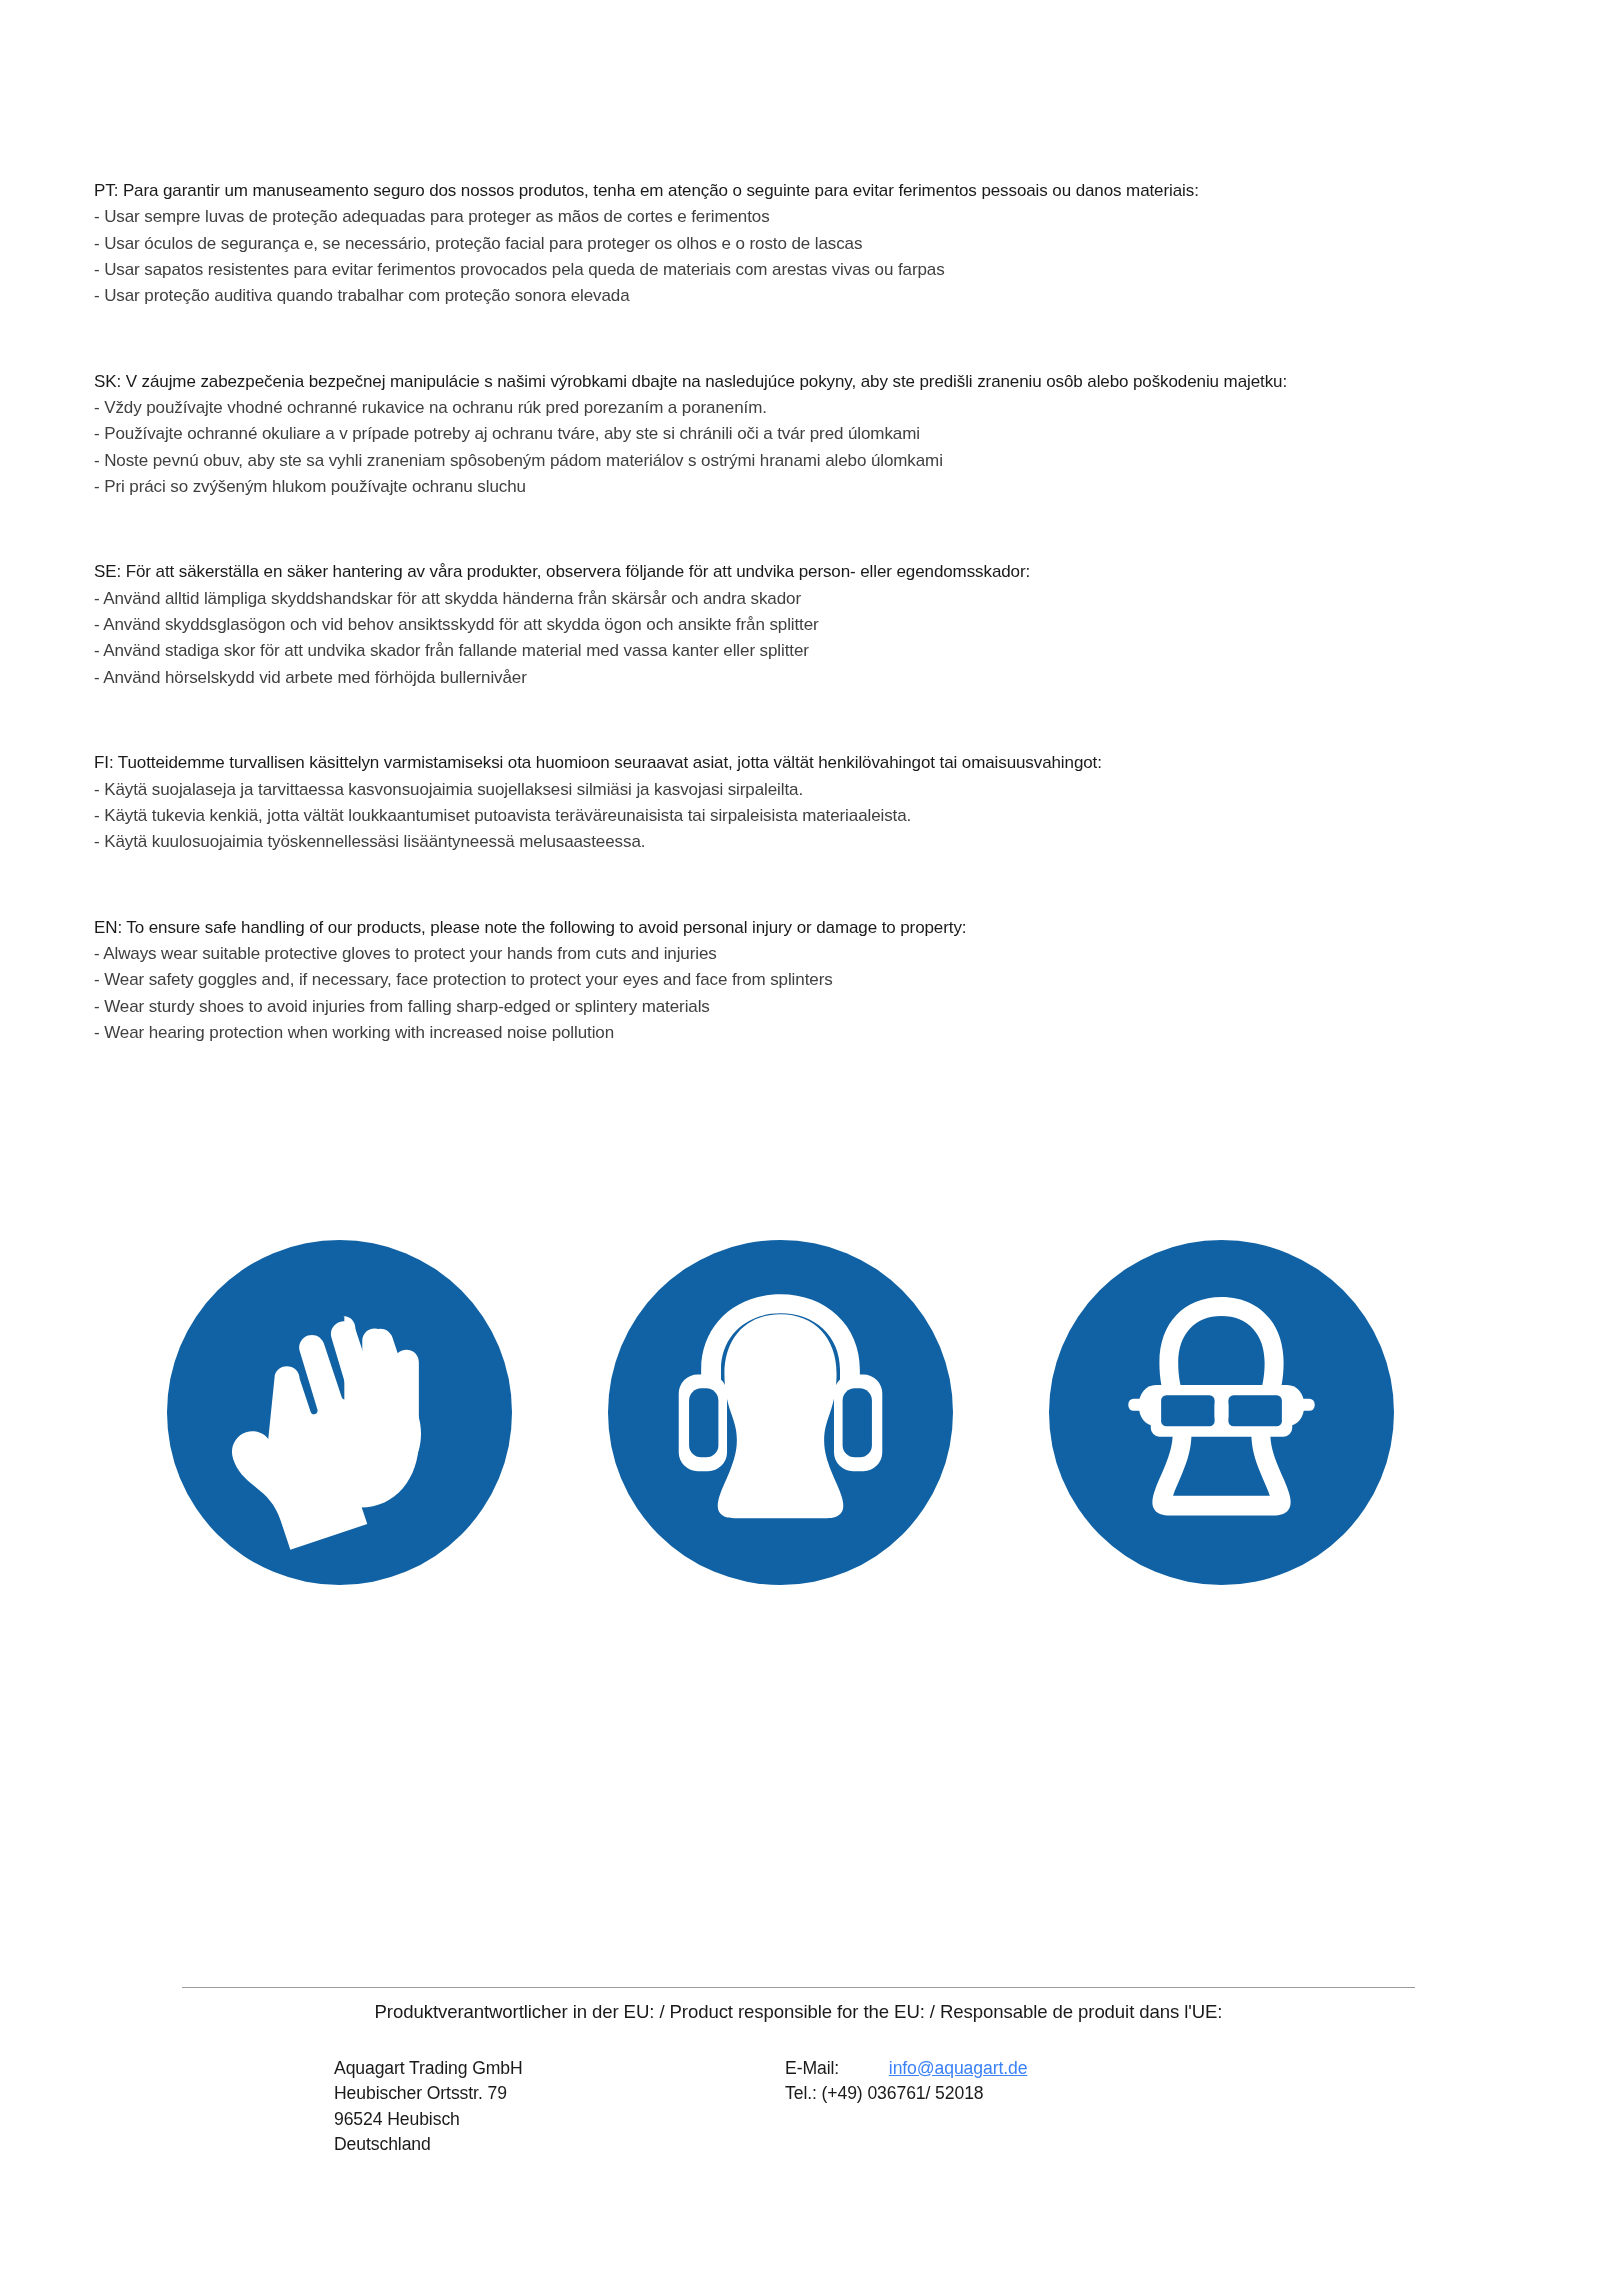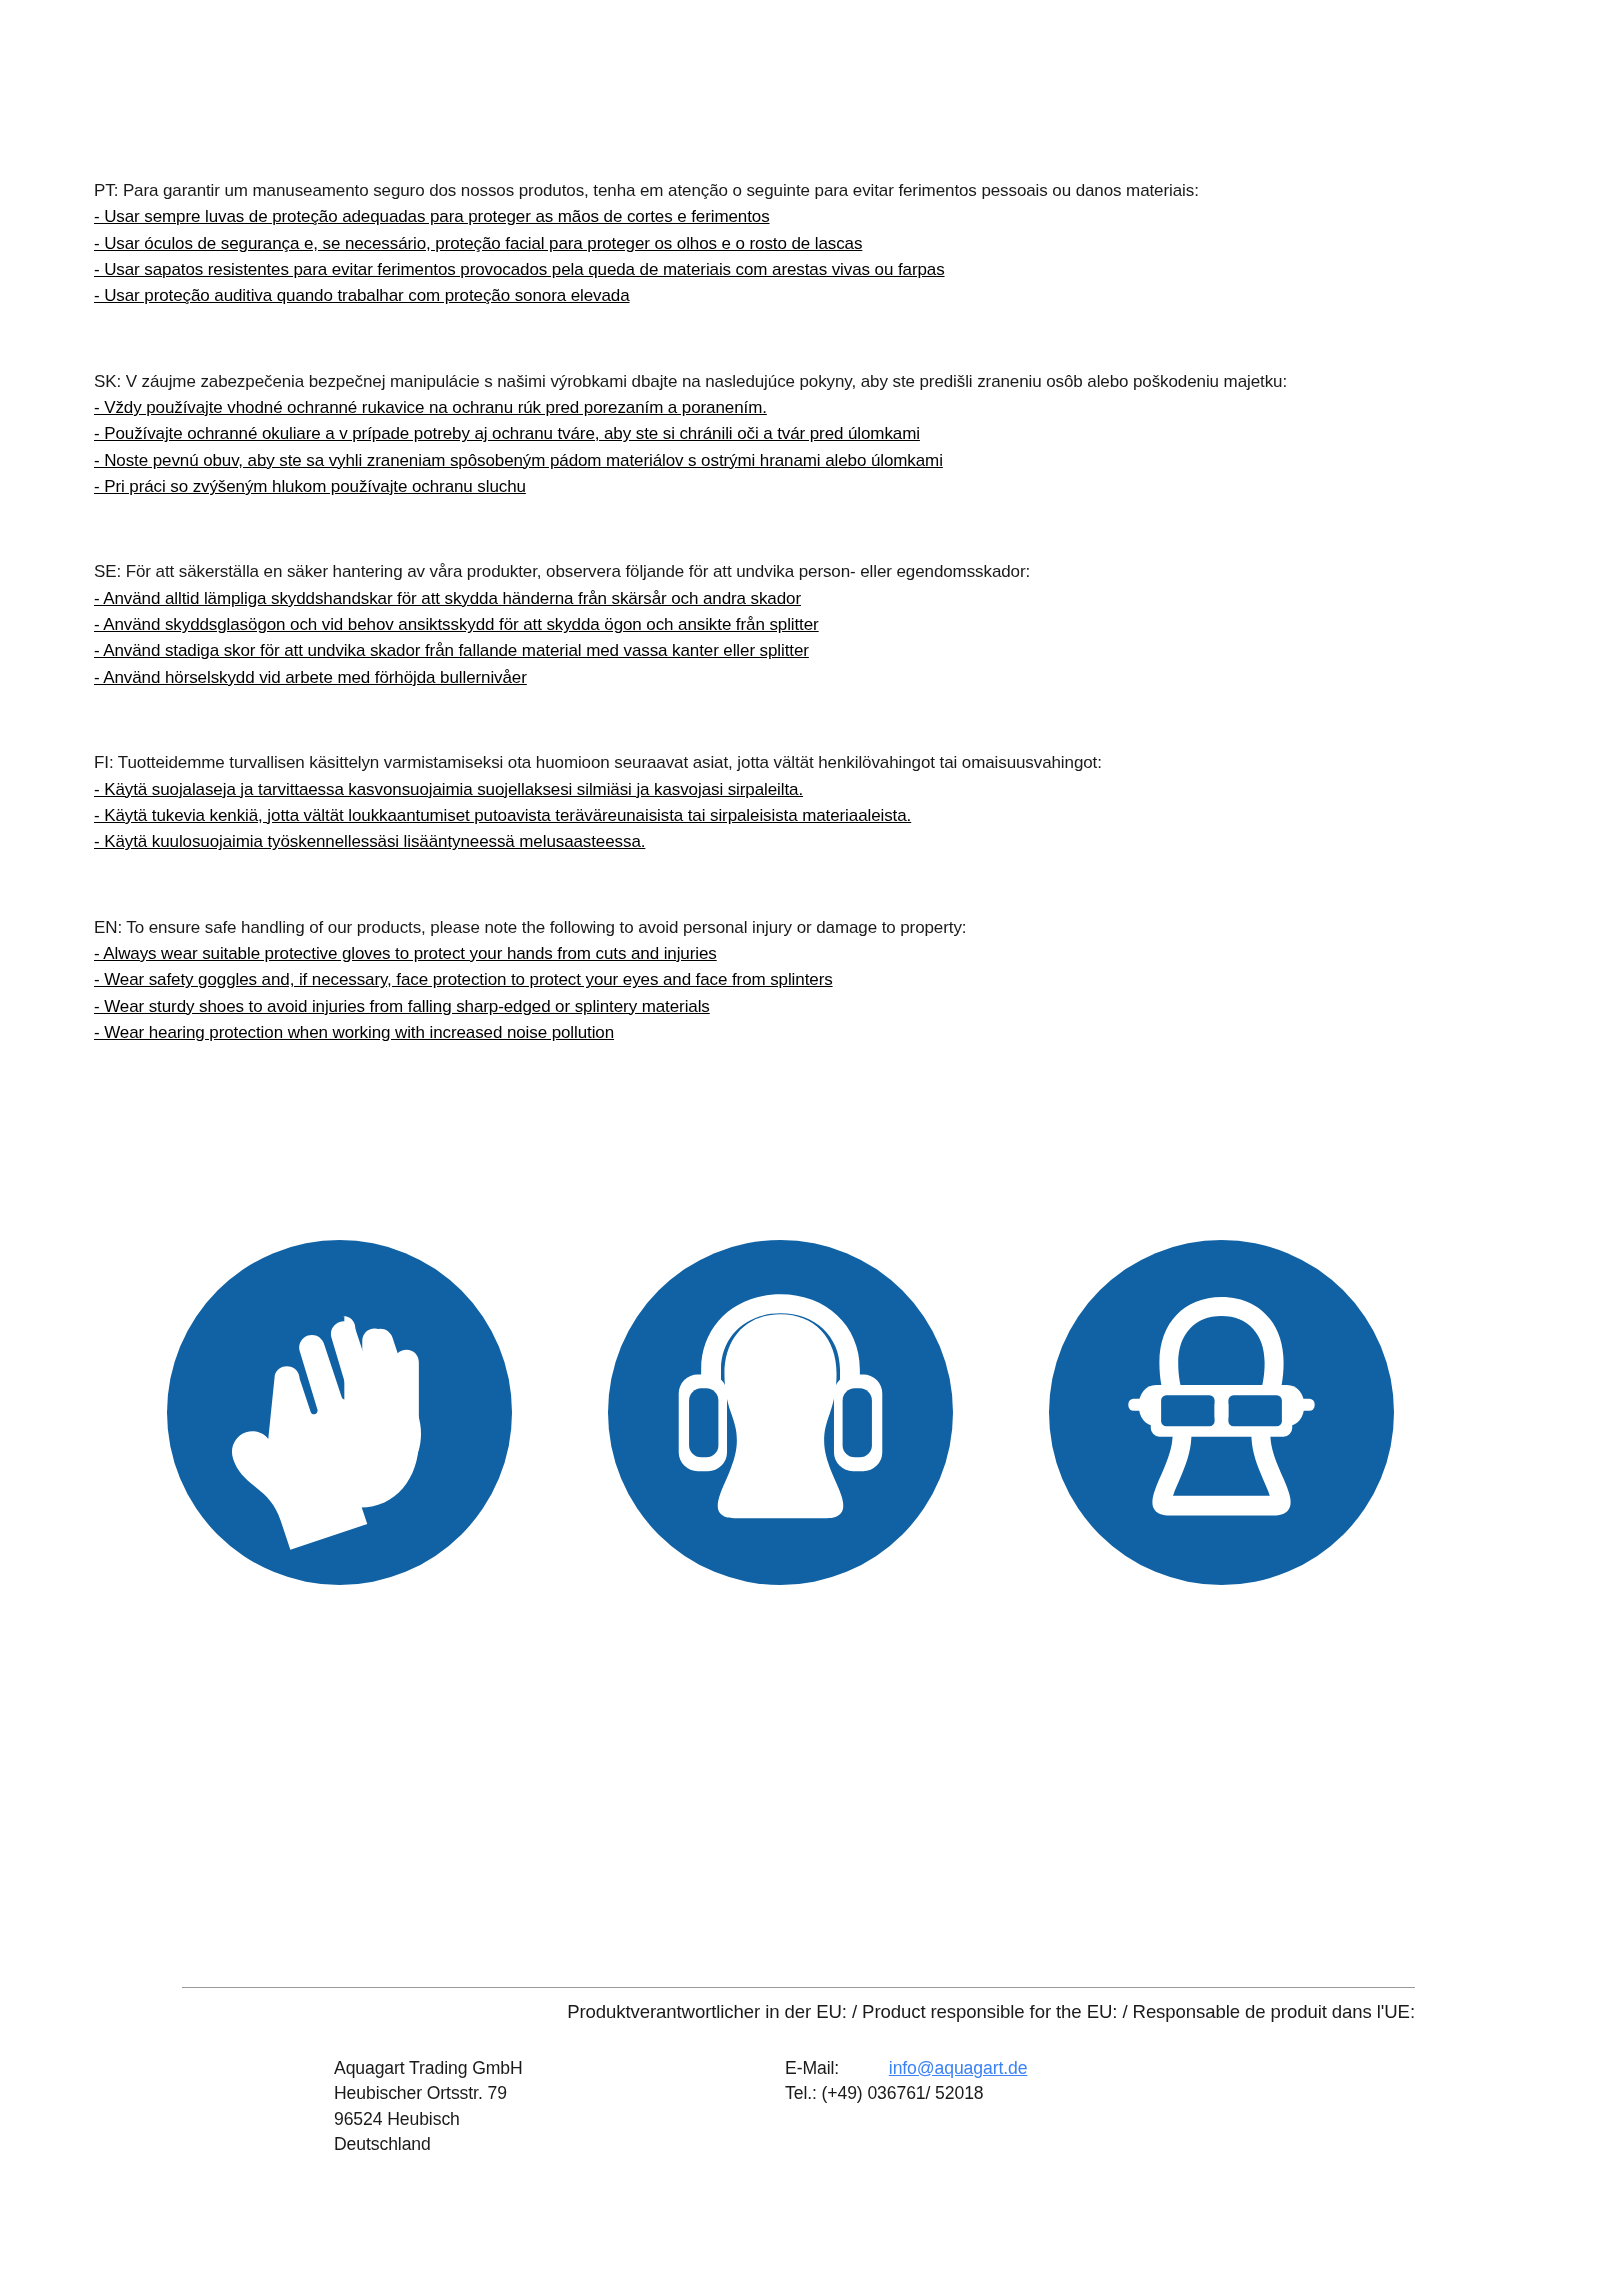--- a/index.html
+++ b/index.html
@@ -35,22 +35,21 @@
   .lang-intro {
     font-size: 17px;
     line-height: 1.55;
     letter-spacing: -0.1px;
     color: #1a1a1a;
   }
   .lang-line {
     font-size: 17px;
     line-height: 1.55;
     letter-spacing: -0.1px;
-    color: #000000;
-    text-decoration: underline;
+    color: #404040;
   }
   .pictograms {
     position: absolute;
     left: 94px;
     top: 1240px;
     width: 1372px;
     display: flex;
     justify-content: center;
     gap: 96px;
   }
@@ -63,21 +62,21 @@
     left: 182px;
     top: 1987px;
     width: 1233px;
   }
   .footer-rule {
     border-top: 1px solid #9a9a9a;
     width: 100%;
     margin-bottom: 12.7px;
   }
   .footer-title {
-    text-align: right;
+    text-align: center;
     font-size: 18.6px;
     letter-spacing: -0.1px;
     color: #1a1a1a;
     margin-bottom: 33px;
   }
   .footer-cols {
     display: flex;
     padding-left: 152px;
   }
   .footer-left {

